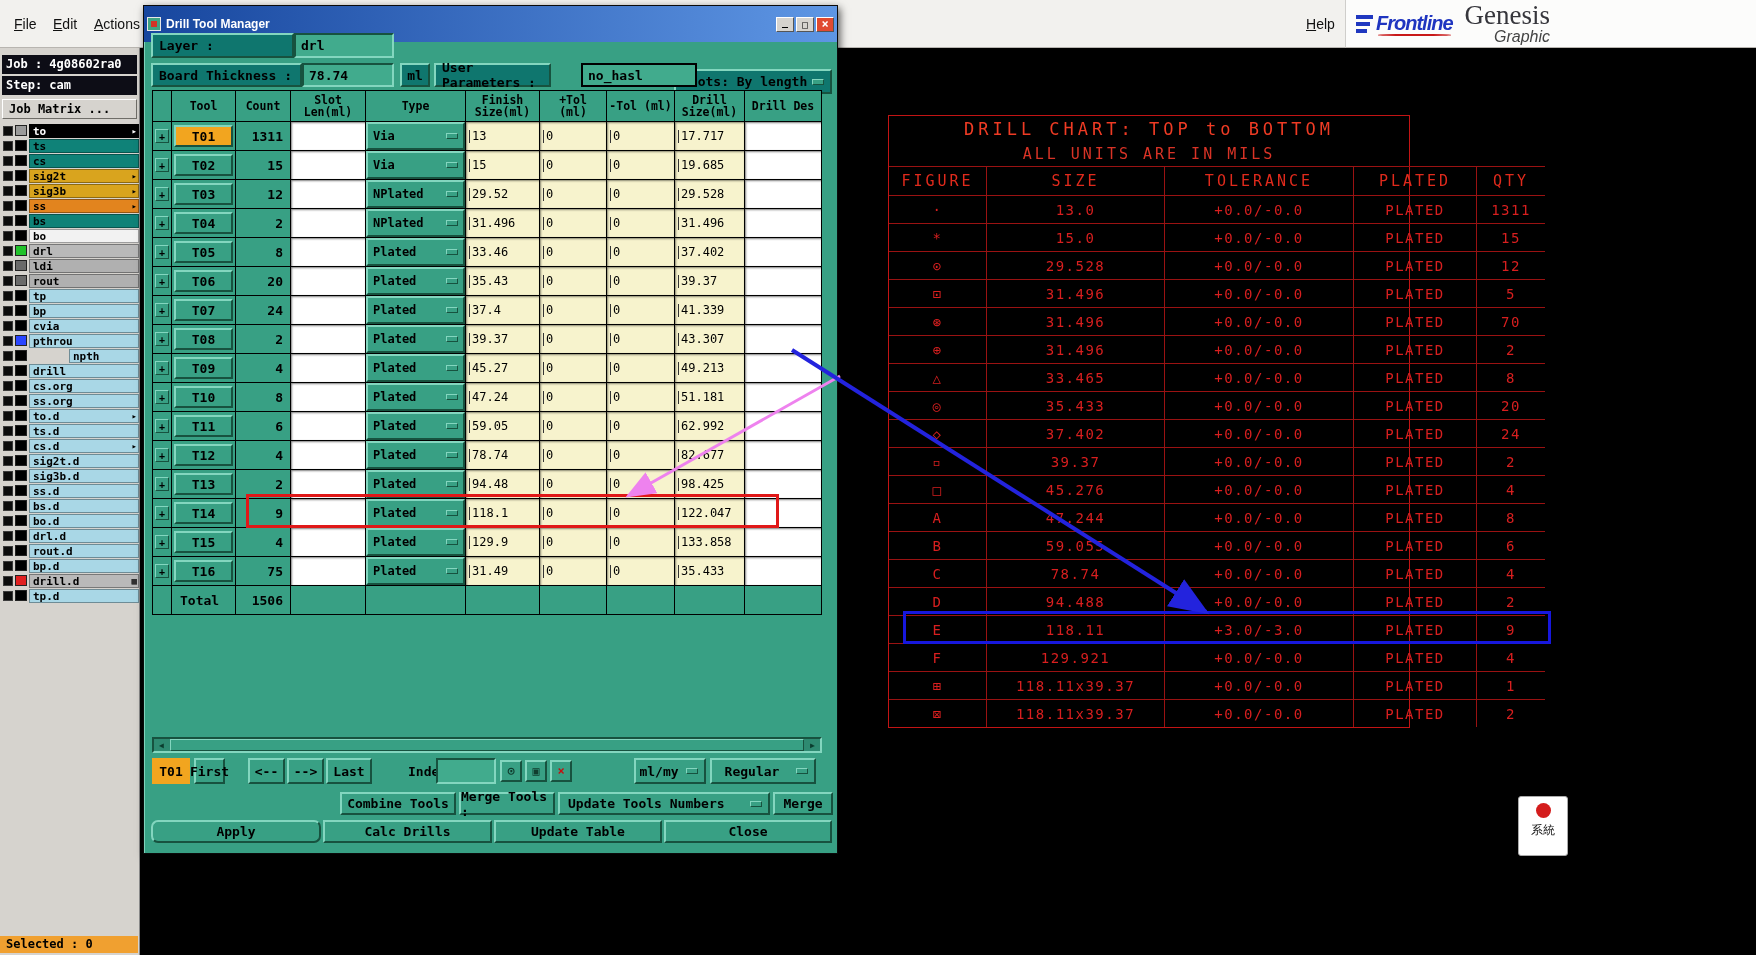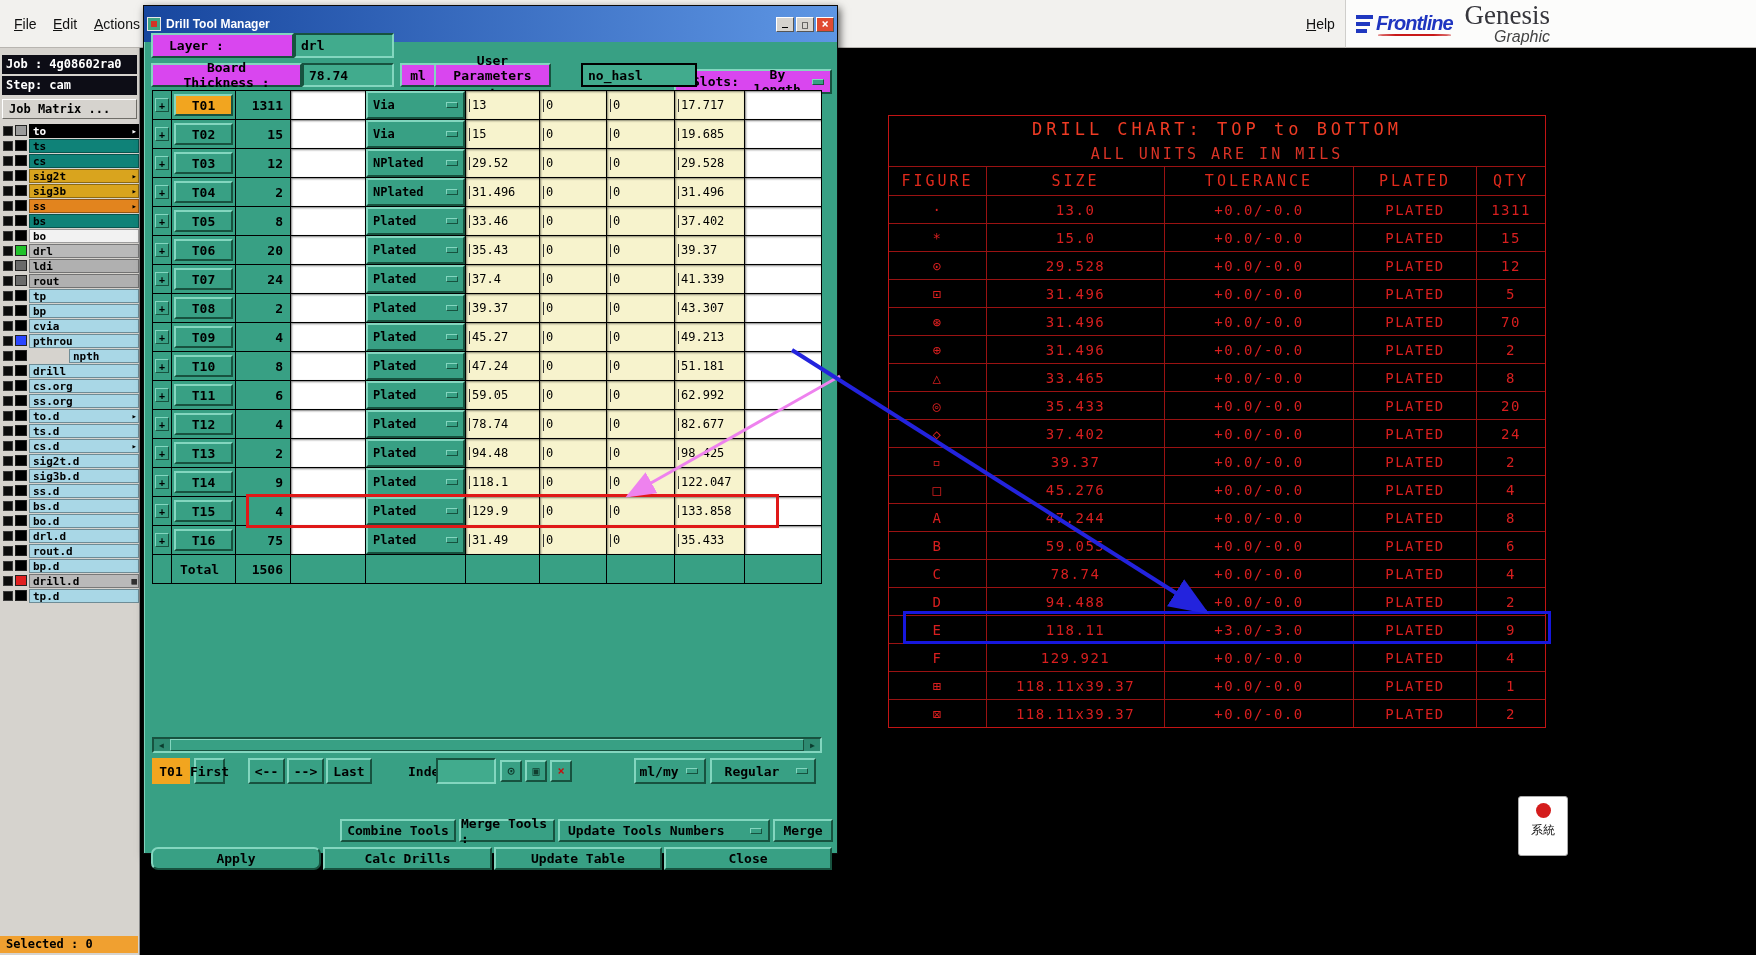--- a/index.html
+++ b/index.html
@@ -42,21 +42,21 @@
   .title-icon::after{content:"";position:absolute;inset:3px;background:#d43326;}
   .title-text{flex:1;color:#fff;font:bold 12px "Liberation Sans",sans-serif;}
   .win-btn{width:18px;height:15px;margin-left:2px;background:#d6d3ce;border-top:1px solid #fff;border-left:1px solid #fff;border-right:1px solid #555;border-bottom:1px solid #555;display:flex;align-items:center;justify-content:center;font:bold 10px "DejaVu Sans Mono",monospace;color:#000;}
   .win-btn.min::after{content:"_";margin-top:-6px;}
   .win-btn.max::after{content:"□";}
   .win-btn.close{background:#e04a30;color:#fff;}
   .win-btn.close::after{content:"×";font-size:12px;}
 
   .raised{border-top:2px solid #83d6bf;border-left:2px solid #83d6bf;border-bottom:2px solid #17523f;border-right:2px solid #17523f;}
   .sunken{border-top:2px solid #17523f;border-left:2px solid #17523f;border-bottom:2px solid #83d6bf;border-right:2px solid #83d6bf;}
-  .plate{position:absolute;background:#d946ef;font:bold 13px "DejaVu Sans Mono",monospace;color:#000;display:flex;align-items:center;padding:0 16px;text-align:center;}
+  .plate{position:absolute;background:#0f766e;font:bold 13px "DejaVu Sans Mono",monospace;color:#000;display:flex;align-items:center;padding:0 6px;}
   .fieldv{position:absolute;background:#41ab8d;font:bold 13px "DejaVu Sans Mono",monospace;color:#000;display:flex;align-items:center;padding:0 5px;}
   #layer-label{left:7px;top:27px;width:143px;height:25px;}
   #layer-field{left:150px;top:27px;width:100px;height:25px;}
   #slots-dd{left:530px;top:27px;width:158px;height:25px;}
   #bt-label{left:7px;top:57px;width:151px;height:24px;}
   #bt-field{left:158px;top:57px;width:92px;height:24px;}
   #bt-unit{left:256px;top:57px;width:30px;height:24px;justify-content:center;}
   #up-label{left:290px;top:57px;width:117px;height:24px;}
   #up-field{left:437px;top:57px;width:116px;height:24px;border:2px solid #000;}
   .dd{padding-right:22px;position:relative;}
@@ -91,32 +91,32 @@
   #btn-first{left:50px;top:752px;width:31px;}
   #btn-prev{left:104px;top:752px;width:37px;}
   #btn-next{left:143px;top:752px;width:37px;}
   #btn-last{left:182px;top:752px;width:46px;}
   #index-label{position:absolute;left:236px;top:758px;font:bold 13px "DejaVu Sans Mono",monospace;color:#000;margin-left:28px;}
   #index-field{left:292px;top:752px;width:60px;height:26px;position:absolute;background:#41ab8d;}
   .sq-btn{position:absolute;top:754px;width:22px;height:22px;background:#38a084;display:flex;align-items:center;justify-content:center;font:bold 12px "DejaVu Sans Mono",monospace;color:#103c2e;}
   #icon1{left:356px}#icon2{left:381px}#icon3{left:406px;color:#c21212;}
   #units-dd{left:490px;top:752px;width:72px;}
   #mode-dd{left:566px;top:752px;width:106px;}
-  .act-btn{position:absolute;height:23px;background:#38a084;font:bold 13px "DejaVu Sans Mono",monospace;color:#000;display:flex;align-items:center;justify-content:center;margin-top:27px;}
+  .act-btn{position:absolute;height:23px;background:#38a084;font:bold 13px "DejaVu Sans Mono",monospace;color:#000;display:flex;align-items:center;justify-content:center;}
   #btn-combine{left:196px;top:786px;width:116px;}
   #lbl-merge-tools{left:315px;top:786px;width:96px;}
   #dd-update-nums{left:414px;top:786px;width:212px;justify-content:flex-start;padding-left:8px;}
   #btn-merge{left:629px;top:786px;width:60px;}
   #btn-apply{left:7px;top:814px;width:170px;border-radius:7px;}
   #btn-calc{left:179px;top:814px;width:169px;}
   #btn-update{left:350px;top:814px;width:168px;}
   #btn-close{left:520px;top:814px;width:168px;}
 
   
-  .chart{position:absolute;left:888px;top:115px;width:658px;border:1px solid #c21414;z-index:2;font-family:"DejaVu Sans Mono",monospace;color:#d81f1f;background:#000;}
+  .chart{position:absolute;left:888px;top:115px;width:522px;border:1px solid #c21414;z-index:2;font-family:"DejaVu Sans Mono",monospace;color:#d81f1f;background:#000;}
   .chart-title1{height:26px;font-size:17px;letter-spacing:4px;color:#ef3b24;display:flex;align-items:center;justify-content:center;}
   .chart-title2{height:24px;font-size:15px;letter-spacing:3px;color:#d93326;display:flex;align-items:center;justify-content:center;}
   .ccols{display:grid;grid-template-columns:97px 178px 189px 123px 69px;}
   .chart-head .ccell{height:29px;font-size:15px;letter-spacing:3px;color:#e02a1c;}
   .ccell{display:flex;align-items:center;justify-content:center;height:28px;font-size:14px;letter-spacing:1.5px;border-top:1px solid #9a1212;}
   .ccell + .ccell{border-left:1px solid #9a1212;}
 
   
   .hl-red{position:absolute;left:246px;top:494px;width:533px;height:34px;border:3px solid #e01818;z-index:8;}
   .hl-blue{position:absolute;left:903px;top:611px;width:648px;height:33px;border:3px solid #1717dd;z-index:8;}
@@ -487,20 +487,32 @@
       <span class="dash"></span>
     </div>
 
     <div class="plate raised" id="bt-label">Board Thickness :</div>
     <div class="fieldv sunken" id="bt-field">78.74</div>
     <div class="plate raised" id="bt-unit">ml</div>
     <div class="plate raised" id="up-label">User Parameters :</div>
     <div class="fieldv" id="up-field">no_hasl</div>
 
     <div class="tool-table">
+      <div class="tcols">
+        <div class="hcell"></div>
+        <div class="hcell">Tool</div>
+        <div class="hcell">Count</div>
+        <div class="hcell">Slot Len(ml)</div>
+        <div class="hcell">Type</div>
+        <div class="hcell">Finish Size(ml)</div>
+        <div class="hcell">+Tol (ml)</div>
+        <div class="hcell">-Tol (ml)</div>
+        <div class="hcell">Drill Size(ml)</div>
+        <div class="hcell">Drill Des</div>
+      </div>
     <div class="trow tcols">
           <div class="tcell icon-cell">
             <span class="mini-btn">+</span>
           </div>
           <div class="tcell tool-cell">
             <span class="tool-btn sel">T01</span>
           </div>
           <div class="tcell count-cell">1311</div>
           <div class="tcell input-white"></div>
           <div class="tcell type-cell">Via<span class="dash"></span></div>

